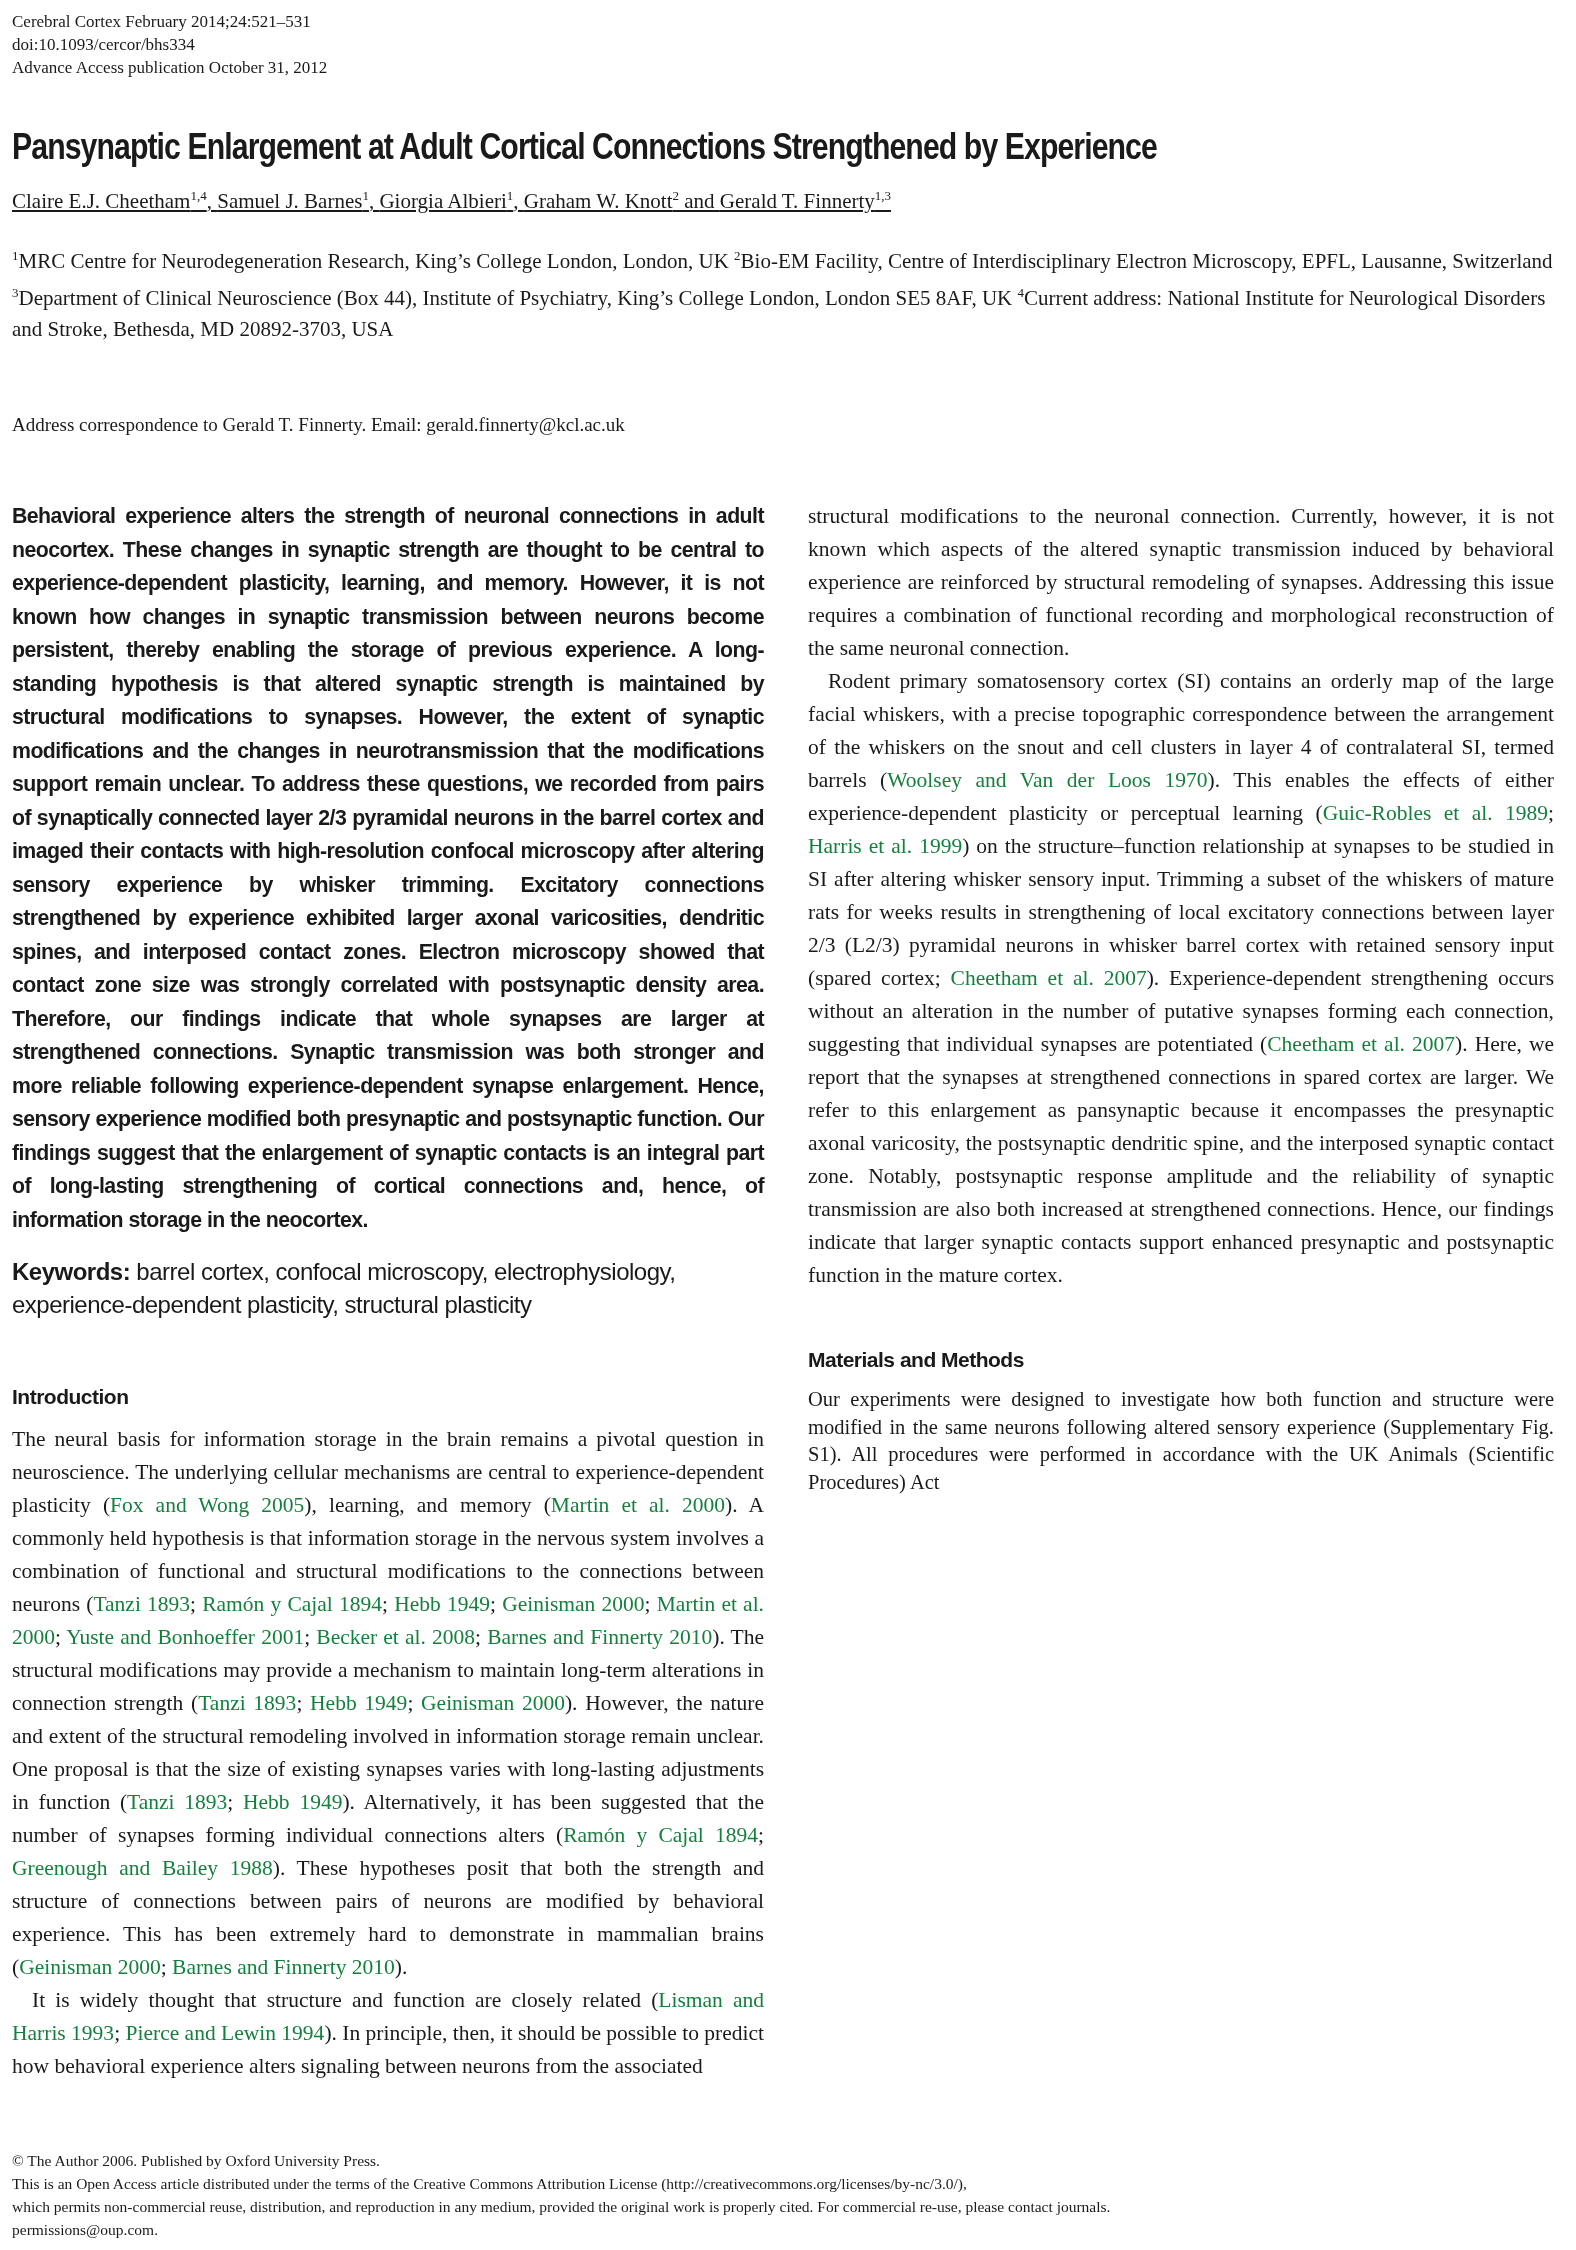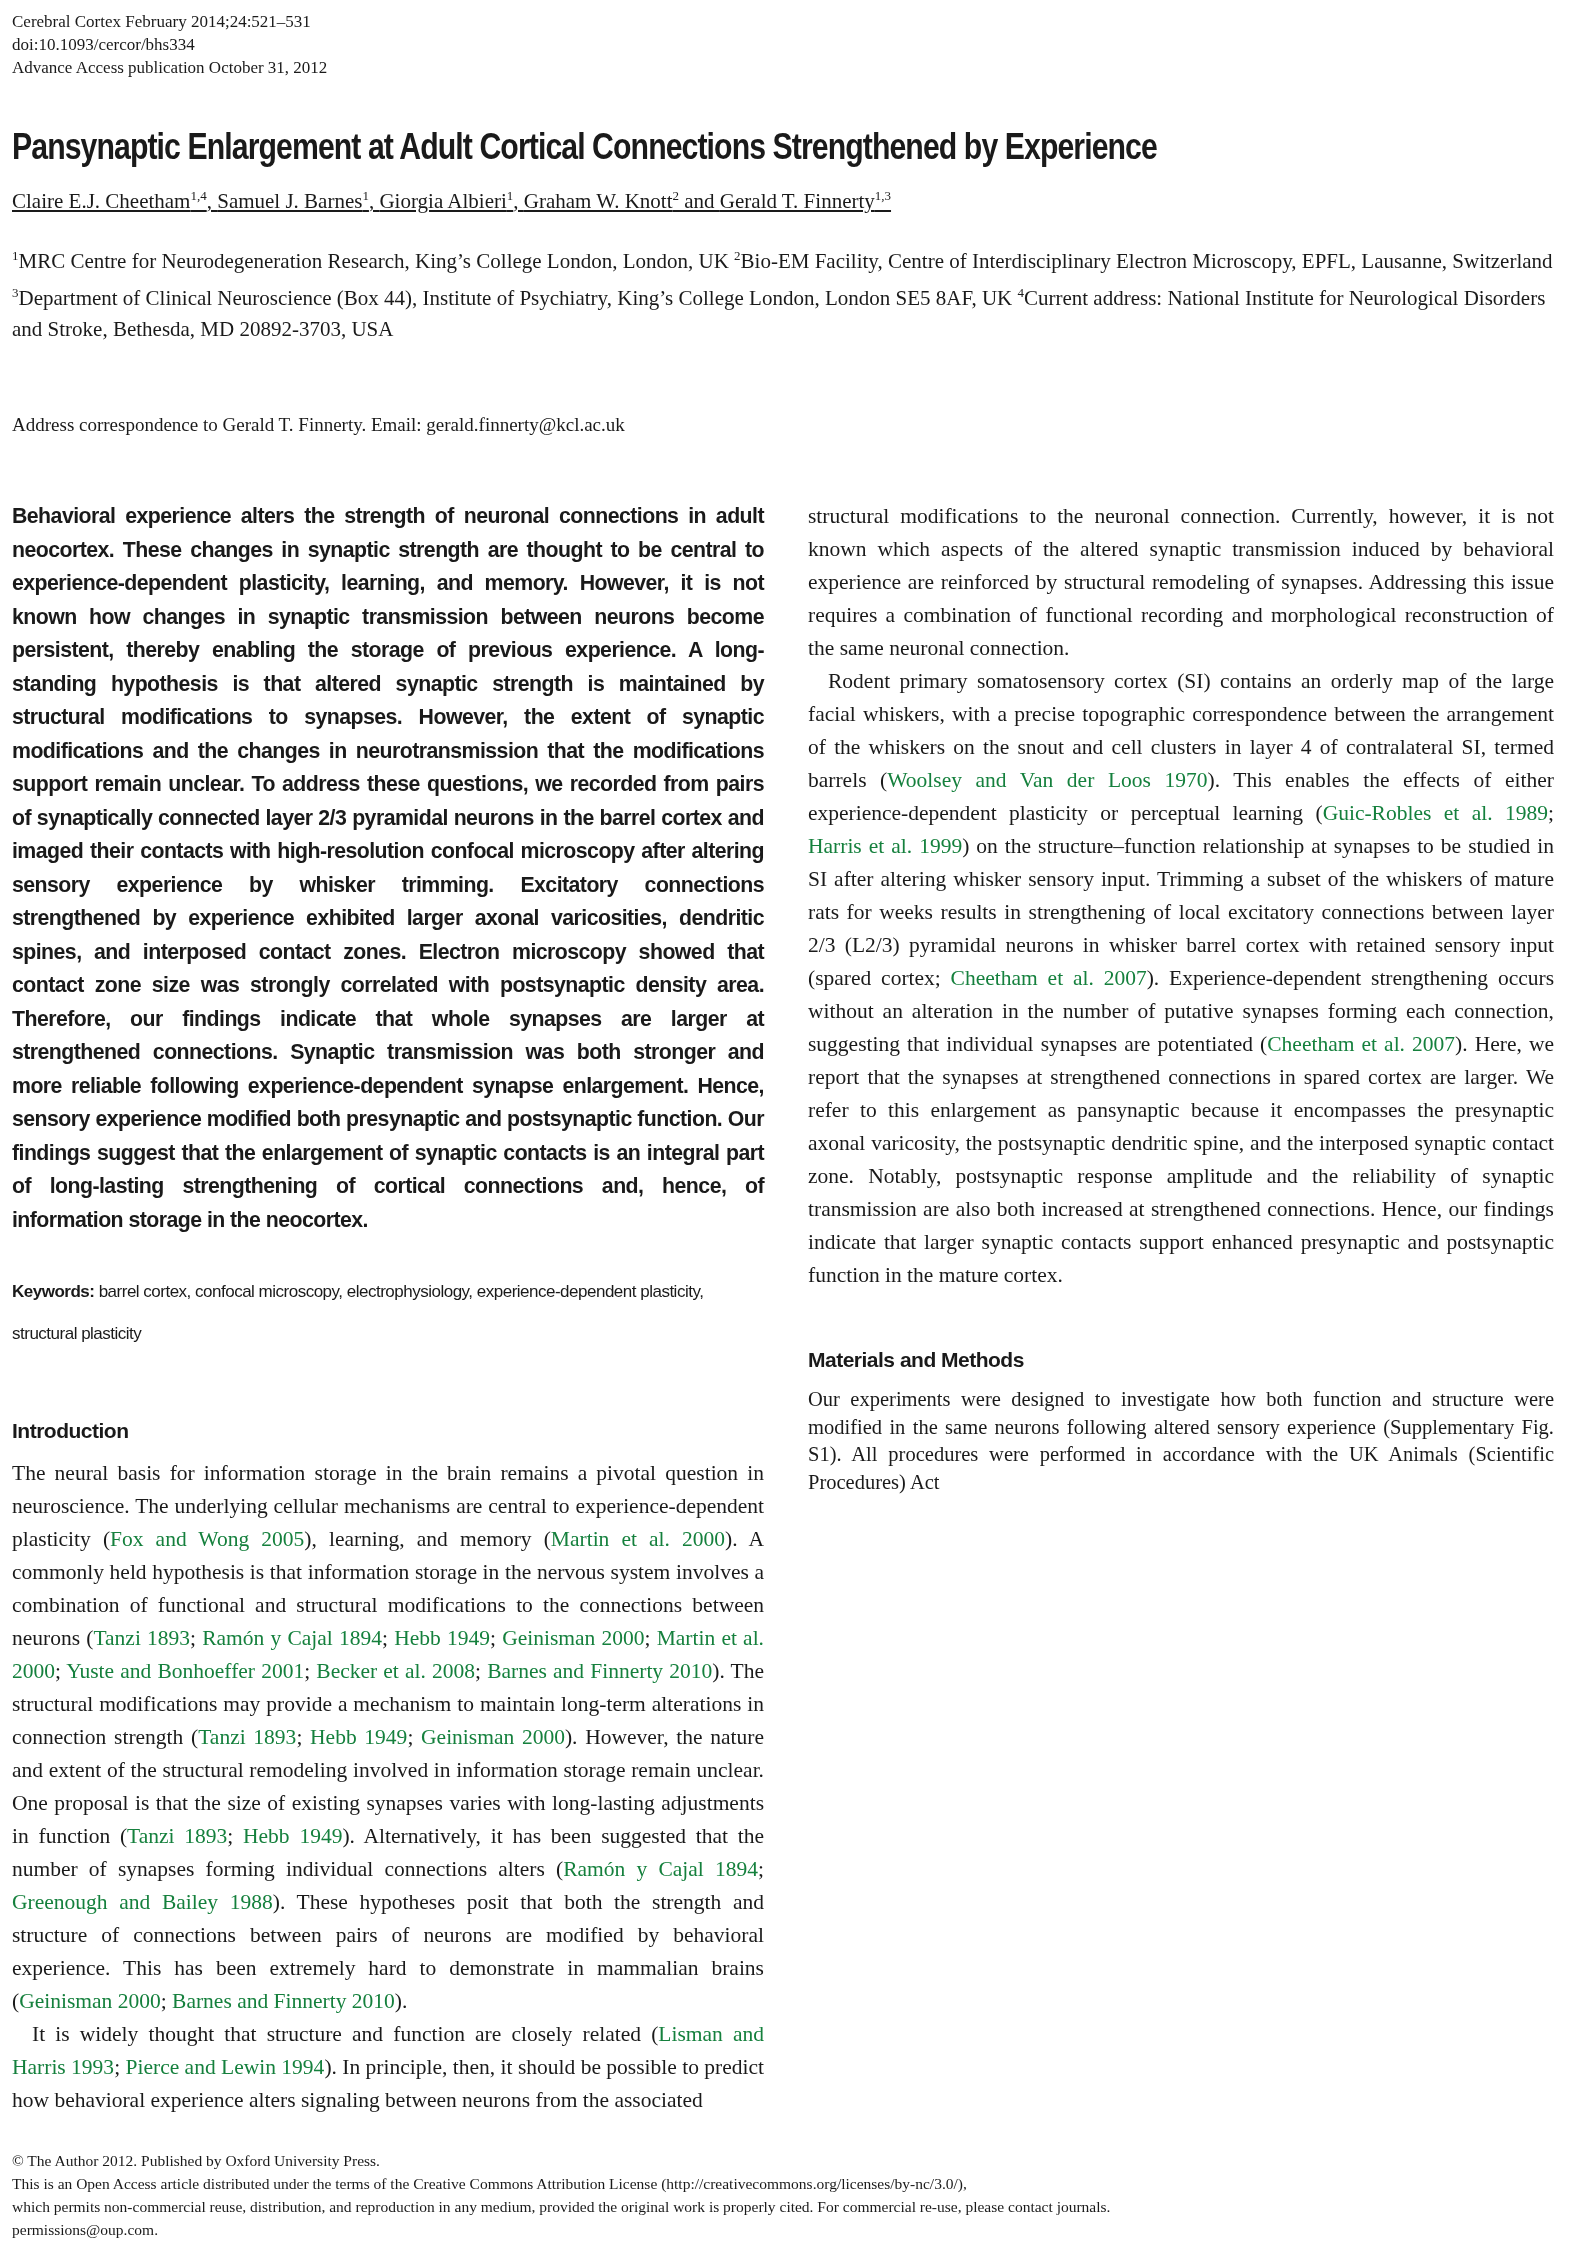--- a/index.html
+++ b/index.html
@@ -20,21 +20,21 @@
 
   #correspondence { position: absolute; left: 12px; top: 414px; font-size: 19px; white-space: nowrap; }
 
   .col { position: absolute; top: 500px; width: 752px; }
   #col-left { left: 12px; }
   #col-right { left: 808px; width: 746px; }
 
   #abstract { font-size: 21.3px; line-height: 33.5px; font-weight: bold; text-align: justify; letter-spacing: -0.55px; }
   #abstract p { margin: 0; }
 
-  #keywords { margin-top: 34px; font-size: 17px; line-height: 42px; letter-spacing: -0.5px; }
+  #keywords { margin-top: 18px; font-size: 24px; line-height: 33px; letter-spacing: -0.5px; }
   #keywords .kw-label { font-weight: bold; }
 
   .section-heading { font-size: 21px; font-weight: bold; letter-spacing: -0.5px; margin: 0; }
   #intro-heading { margin-top: 64px; }
 
   .body-text { font-size: 21.5px; line-height: 33px; text-align: justify; font-family: Liberation Serif, serif; }
   .body-text p { margin: 0; }
   .body-text p.indent { text-indent: 20px; }
   #intro-text { margin-top: 14px; }
 
@@ -82,17 +82,17 @@
       <p><span>structural modifications to the neuronal connection. Currently, however, it is not known which aspects of the altered synaptic transmission induced by behavioral experience are reinforced by structural remodeling of synapses. Addressing this issue requires a combination of functional recording and morphological reconstruction of the same neuronal connection.</span></p>
       <p class="indent"><span>Rodent primary somatosensory cortex (SI) contains an orderly map of the large facial whiskers, with a precise topographic correspondence between the arrangement of the whiskers on the snout and cell clusters in layer 4 of contralateral SI, termed barrels (</span><span class="cite">Woolsey and Van der Loos 1970</span><span>). This enables the effects of either experience-dependent plasticity or perceptual learning (</span><span class="cite">Guic-Robles et al. 1989</span><span>; </span><span class="cite">Harris et al. 1999</span><span>) on the structure–function relationship at synapses to be studied in SI after altering whisker sensory input. Trimming a subset of the whiskers of mature rats for weeks results in strengthening of local excitatory connections between layer 2/3 (L2/3) pyramidal neurons in whisker barrel cortex with retained sensory input (spared cortex; </span><span class="cite">Cheetham et al. 2007</span><span>). Experience-dependent strengthening occurs without an alteration in the number of putative synapses forming each connection, suggesting that individual synapses are potentiated (</span><span class="cite">Cheetham et al. 2007</span><span>). Here, we report that the synapses at strengthened connections in spared cortex are larger. We refer to this enlargement as pansynaptic because it encompasses the presynaptic axonal varicosity, the postsynaptic dendritic spine, and the interposed synaptic contact zone. Notably, postsynaptic response amplitude and the reliability of synaptic transmission are also both increased at strengthened connections. Hence, our findings indicate that larger synaptic contacts support enhanced presynaptic and postsynaptic function in the mature cortex.</span></p>
     </div>
   <h2 id="methods-heading" class="section-heading cond">Materials and Methods</h2>
   <div id="methods-text" class="body-text serif">
     <p>Our experiments were designed to investigate how both function and structure were modified in the same neurons following altered sensory experience (Supplementary Fig. S1). All procedures were performed in accordance with the UK Animals (Scientific Procedures) Act</p>
   </div>
 </div>
 
 <div id="footer" class="serif">
-  <div>© The Author 2012. Published by Oxford University Press.</div>
+  <div>© The Author 2006. Published by Oxford University Press.</div>
   <div>This is an Open Access article distributed under the terms of the Creative Commons Attribution License (http://creativecommons.org/licenses/by-nc/3.0/),</div>
   <div>which permits non-commercial reuse, distribution, and reproduction in any medium, provided the original work is properly cited. For commercial re-use, please contact journals.</div>
   <div>permissions@oup.com.</div>
 </div>
 
 </body></html>

